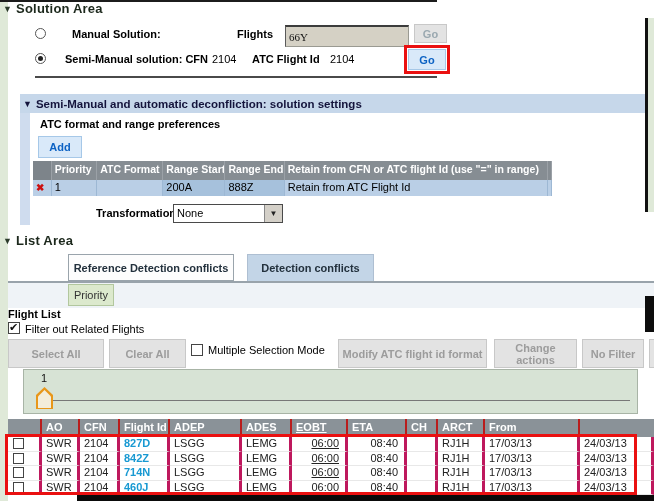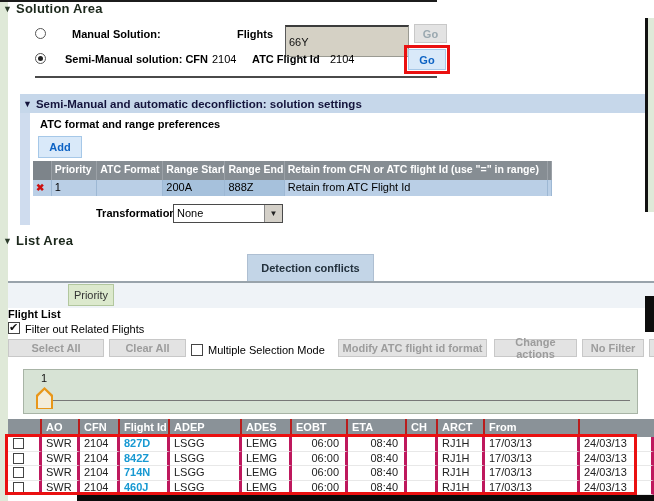--- a/index.html
+++ b/index.html
@@ -30,23 +30,23 @@
     display:flex; align-items:center; justify-content:center; box-sizing:border-box;
   }
   .radio { width:11px; height:11px; border:1px solid #555; border-radius:50%; background:#fff; box-sizing:border-box; position:absolute; }
   .radio.checked::after { content:""; position:absolute; left:2px; top:2px; width:5px; height:5px; border-radius:50%; background:#222; }
   .cbx { width:12px; height:12px; border:1px solid #444; background:#fff; box-sizing:border-box; position:absolute; }
   .cbx.checked::after { content:"\2714"; position:absolute; left:0px; top:-2px; font-size:11px; color:#111; }
 
   
   .sol-row-label { position:absolute; font-weight:bold; }
   .sol-input {
-    position:absolute; left:285px; top:25px; width:124px; height:32px; box-sizing:border-box;
+    position:absolute; left:285px; top:25px; width:124px; height:22px; box-sizing:border-box;
     background:#d5d1c5; border:1px solid #9a9a92; border-top:2px solid #3c3c3c; border-left:1px solid #5a5a5a;
-    font-family:Liberation Sans, sans-serif; font-size:11px; padding:0 3px; color:#111;
+    font-family:Liberation Serif, serif; font-size:11px; padding:0 3px; color:#111;
   }
   .go1 { left:414px; top:24px; width:33px; height:19px; position:absolute; color:#9aa8b0; }
   .go2 { left:408px; top:49px; width:38px; height:21px; position:absolute; }
   .red-box-go { position:absolute; left:404px; top:45px; width:46px; height:29px; border:3px solid #ea1010; box-sizing:border-box; z-index:30; pointer-events:none; }
   .sol-sep { position:absolute; left:35px; top:76px; width:402px; height:2px; background:#4a4a4a; }
 
   
   .deconf-bar {
     position:absolute; left:20px; top:94px; width:634px; height:19px; background:#c6d7ea;
     display:flex; align-items:center; font-weight:bold; font-size:11.5px; color:#14143c;
@@ -74,40 +74,40 @@
 
   
   .tab1 { position:absolute; left:68px; top:254px; width:166px; height:27px; background:#fdfdfd; border:1px solid #9aa4ac; box-sizing:border-box; display:flex; align-items:center; justify-content:center; font-weight:bold; color:#23313d; }
   .tab2 { position:absolute; left:247px; top:254px; width:127px; height:27px; background:#c3d5e7; border:1px solid #aebfd2; border-bottom:none; box-sizing:border-box; display:flex; align-items:center; justify-content:center; font-weight:bold; color:#23313d; }
   .tabline { position:absolute; left:8px; top:281px; width:646px; height:2px; background:#99a3ab; }
   .substrip { position:absolute; left:8px; top:283px; width:646px; height:25px; background:#eff3f7; }
   .flights-tab { position:absolute; left:68px; top:284px; width:46px; height:22px; background:#dce9cd; border:1px solid #b2c79e; box-sizing:border-box; display:flex; align-items:center; justify-content:center; color:#333; }
   .fl-title { position:absolute; left:8px; top:308px; font-weight:bold; }
   .filter-cbx { left:8px; top:322px; }
   .filter-lbl { position:absolute; left:25px; top:323px; }
-  .btn-row { position:absolute; top:339px; height:18px;text-align:center; }
+  .btn-row { position:absolute; top:339px; height:29px;text-align:center; }
   .msm-cbx { left:191px; top:344px; }
   .msm-lbl { position:absolute; left:208px; top:344px; }
 
   
   .slider-panel { position:absolute; left:23px; top:369px; width:615px; height:45px; background:#d7e3d5; border:1px solid #a8b4a6; box-sizing:border-box; }
   .slider-val { position:absolute; left:41px; top:372px; font-size:11px; color:#111; }
   .slider-track { position:absolute; left:44px; top:400px; width:586px; height:1px; background:#777; }
   .slider-handle { position:absolute; left:36px; top:387px; width:17px; height:22px; cursor:pointer; }
   .slider-handle .outer { position:absolute; inset:0; background:#e8971a; clip-path:polygon(50% 0, 100% 36%, 100% 100%, 0 100%, 0 36%); }
   .slider-handle .inner { position:absolute; left:2px; top:3px; right:2px; bottom:1px; background:#f3edda; clip-path:polygon(50% 0, 100% 36%, 100% 100%, 0 100%, 0 36%); }
 
   
   .ftable { position:absolute; left:8px; top:419px; width:646px; }
   .frow-h { display:flex; height:18px; background:#8a9298; color:#fff; font-weight:bold; font-size:11px; }
   .frow-h .fc { border-right:2px solid #b91c1c; box-sizing:border-box; padding:2px 0 0 4px; white-space:nowrap; overflow:hidden; }
   .frow { display:flex; height:14.5px; background:#fff; font-size:11px; color:#222; }
   .frow .fc { border-right:3px solid #be185d; border-bottom:1px solid #e8e8e8; box-sizing:border-box; padding:0 0 0 4px; white-space:nowrap; overflow:hidden; }
   .fc-cb{width:34px;} .fc-ao{width:38px;} .fc-cfn{width:40px;} .fc-fid{width:50px;}
-  .fc-adep{width:72px;} .fc-ades{width:50px;} .fc-eobt{width:56px;} .fc-eta{width:59px;}
+  .fc-adep{width:72px;} .fc-ades{width:50px;} .fc-eobt{width:56px;text-decoration:underline;} .fc-eta{width:59px;}
   .fc-ch{width:31px;} .fc-arct{width:47px;} .fc-from{width:95px;} .fc-to{flex:1;}
   .num { text-align:right; padding-right:6px !important; }
   .fid { color:#1899d2; font-weight:bold; }
   .row-cbx { position:relative; margin-top:1px; margin-left:1px; width:11px; height:11px; display:inline-block; }
   .red-box-rows { position:absolute; left:5px; top:434px; width:632px; height:61px; border:3px solid #ea1010; box-sizing:border-box; z-index:30; pointer-events:none; }
 </style>
 </head>
 <body>
 
 <div class="screen">
@@ -170,20 +170,21 @@
   <div class="trans-label">Transformation Rule</div>
   <div class="dd">
     <div class="dd-value">None</div>
     <div class="dd-btn">▼</div>
   </div>
 
   <div class="sec-title" style="left:3px; top:233px;">
     <span class="tri">▼</span><span>List Area</span>
   </div>
 
+  <div class="tab1">Reference Detection conflicts</div>
   <div class="tab2">Detection conflicts</div>
   <div class="tabline"></div>
   <div class="substrip"></div>
   <div class="flights-tab">Priority</div>
 
   <div class="fl-title">Flight List</div>
   <span class="cbx checked filter-cbx"></span>
   <span class="filter-lbl">Filter out Related Flights</span>
 
   <div class="btn-gray btn-row" style="left:8px; width:96px;">Select All</div>

